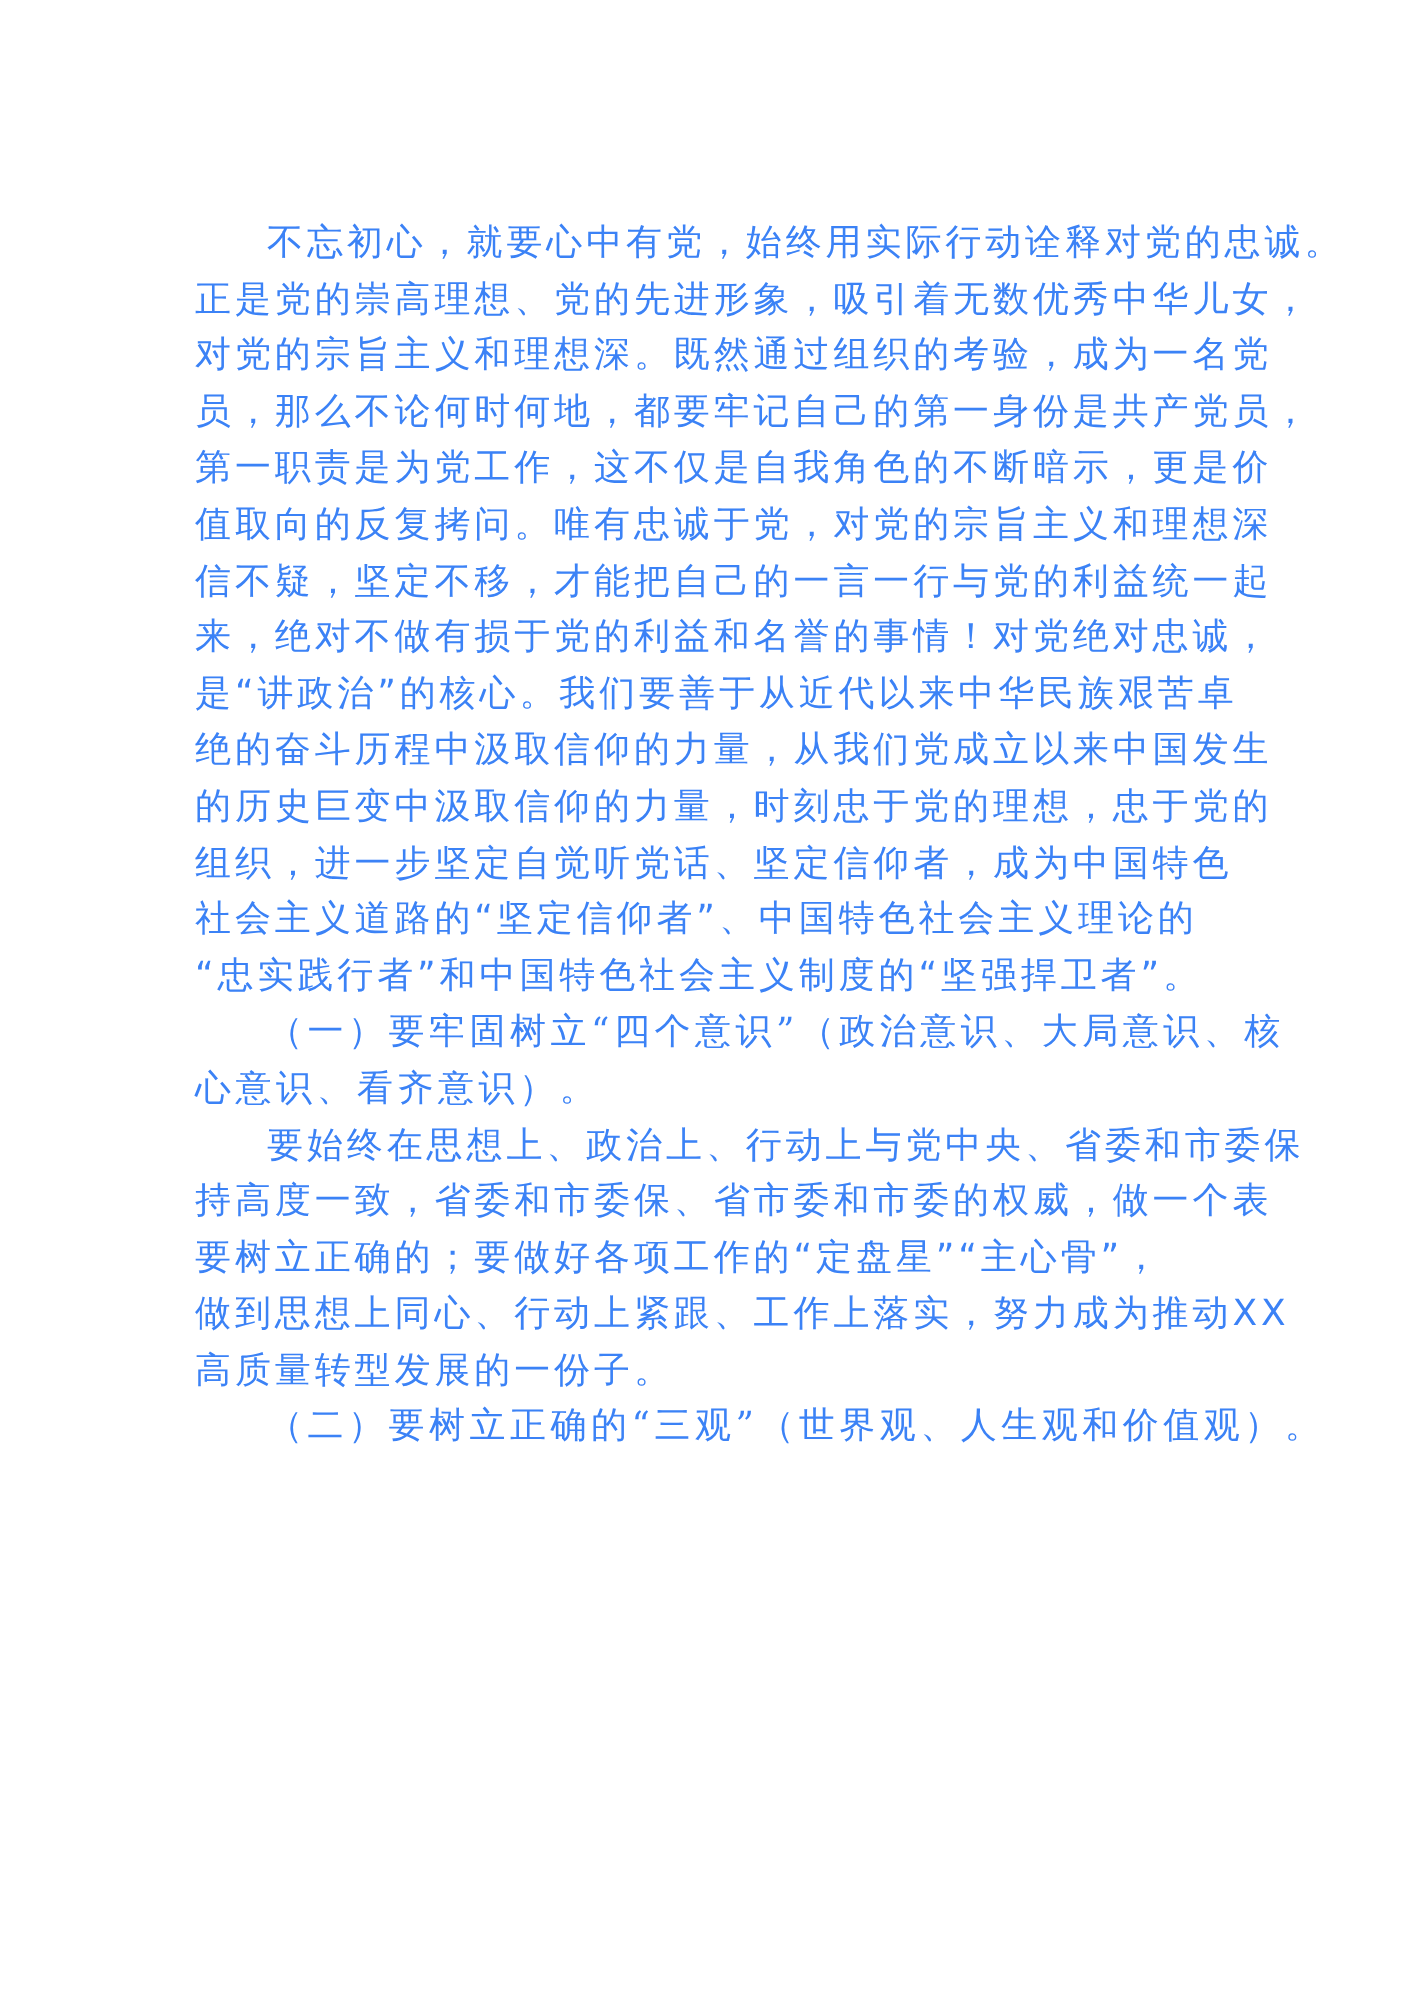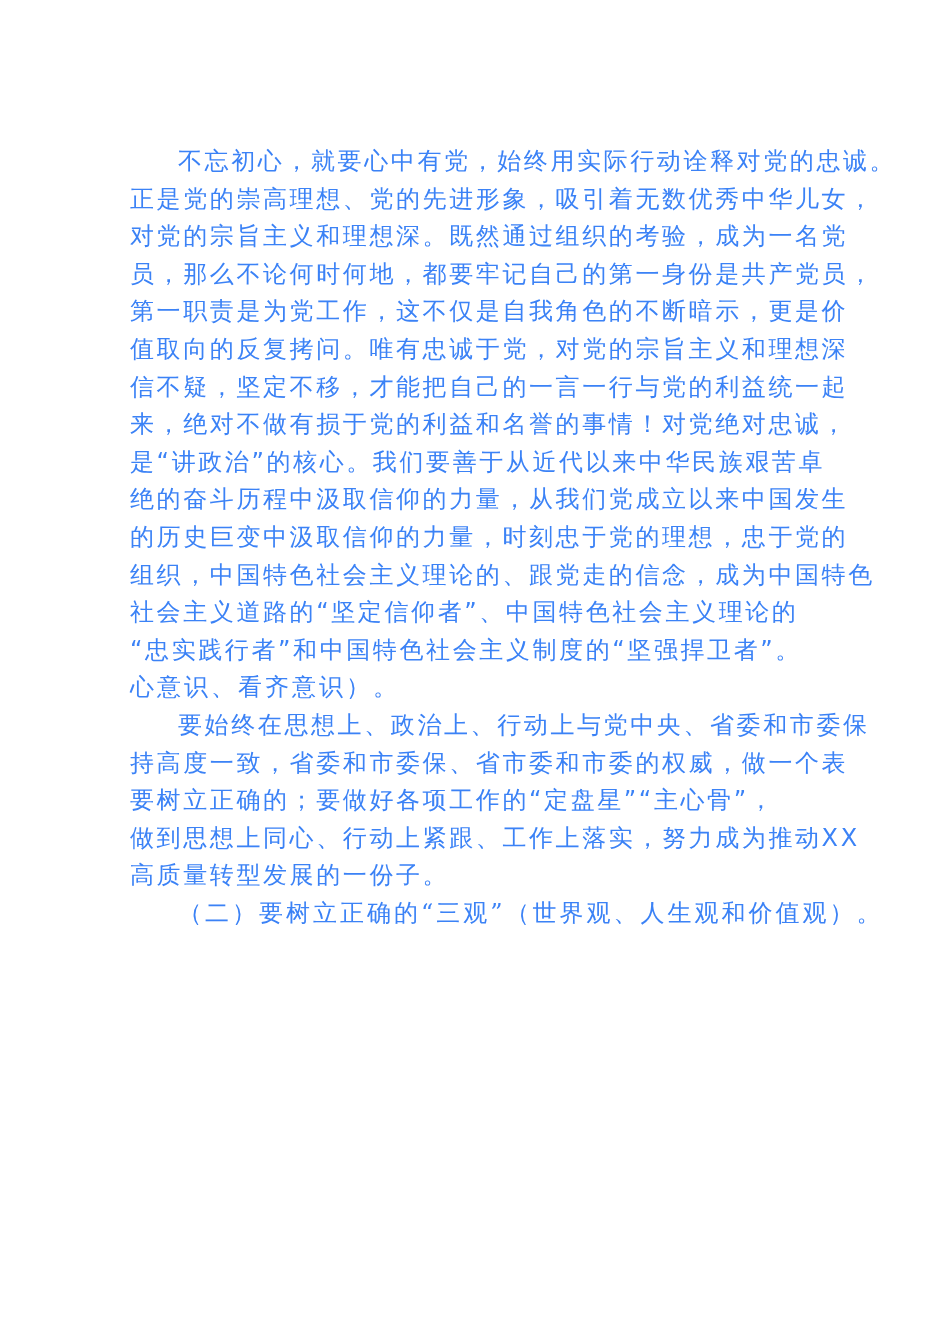--- a/index.html
+++ b/index.html
@@ -35,26 +35,27 @@
     <div class="line">正是党的崇高理想、党的先进形象，吸引着无数优秀中华儿女，</div>
     <div class="line">对党的宗旨主义和理想深。既然通过组织的考验，成为一名党</div>
     <div class="line">员，那么不论何时何地，都要牢记自己的第一身份是共产党员，</div>
     <div class="line">第一职责是为党工作，这不仅是自我角色的不断暗示，更是价</div>
     <div class="line">值取向的反复拷问。唯有忠诚于党，对党的宗旨主义和理想深</div>
     <div class="line">信不疑，坚定不移，才能把自己的一言一行与党的利益统一起</div>
     <div class="line">来，绝对不做有损于党的利益和名誉的事情！对党绝对忠诚，</div>
     <div class="line">是“讲政治”的核心。我们要善于从近代以来中华民族艰苦卓</div>
     <div class="line">绝的奋斗历程中汲取信仰的力量，从我们党成立以来中国发生</div>
     <div class="line">的历史巨变中汲取信仰的力量，时刻忠于党的理想，忠于党的</div>
-    <div class="line">组织，中国特色社会主义理论的、跟党走的信念，成为中国特色</div>
+    <div class="line">组织，进一步坚定自觉听党话、坚定信仰者，成为中国特色</div>
     <div class="line">社会主义道路的“坚定信仰者”、中国特色社会主义理论的</div>
     <div class="line">“忠实践行者”和中国特色社会主义制度的“坚强捍卫者”。</div>
   </div>
 
   <div class="heading">
+    <div class="line indent">（一）要牢固树立“四个意识”（政治意识、大局意识、核</div>
     <div class="line">心意识、看齐意识）。</div>
   </div>
 
   <div>
     <div class="line indent">要始终在思想上、政治上、行动上与党中央、省委和市委保</div>
     <div class="line">持高度一致，省委和市委保、省市委和市委的权威，做一个表</div>
     <div class="line">要树立正确的；要做好各项工作的“定盘星”“主心骨”，</div>
     <div class="line">做到思想上同心、行动上紧跟、工作上落实，努力成为推动XX</div>
     <div class="line">高质量转型发展的一份子。</div>
   </div>

